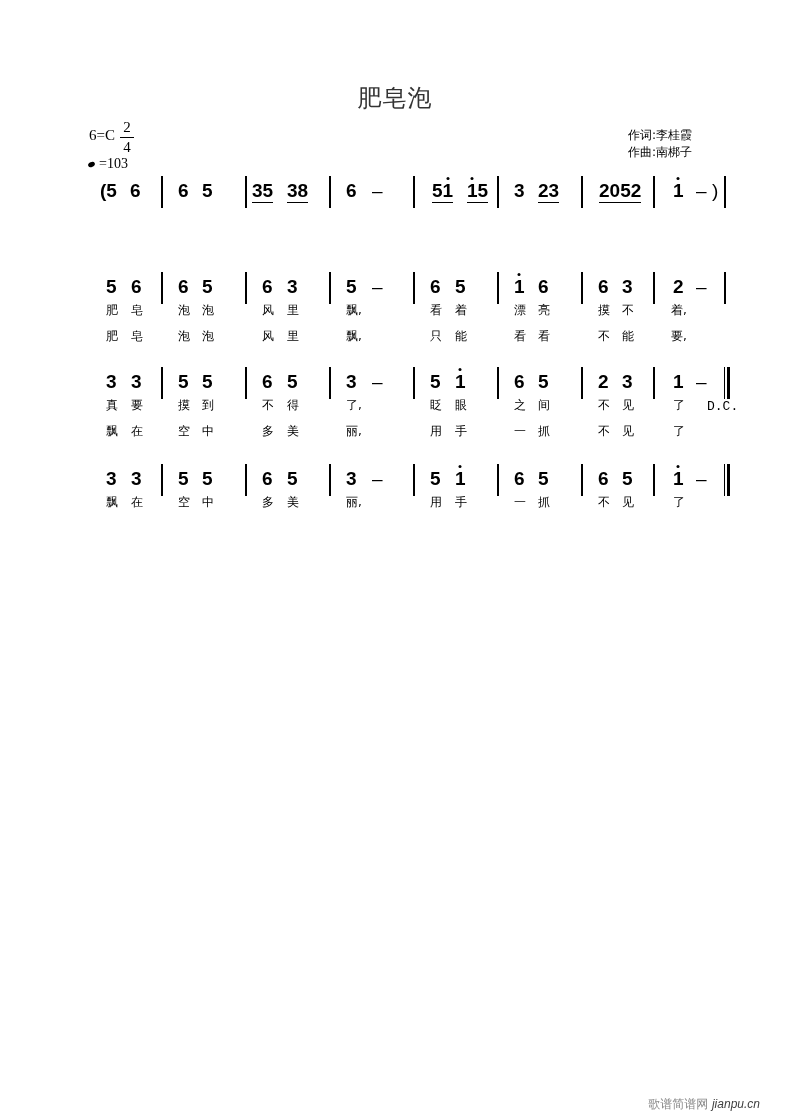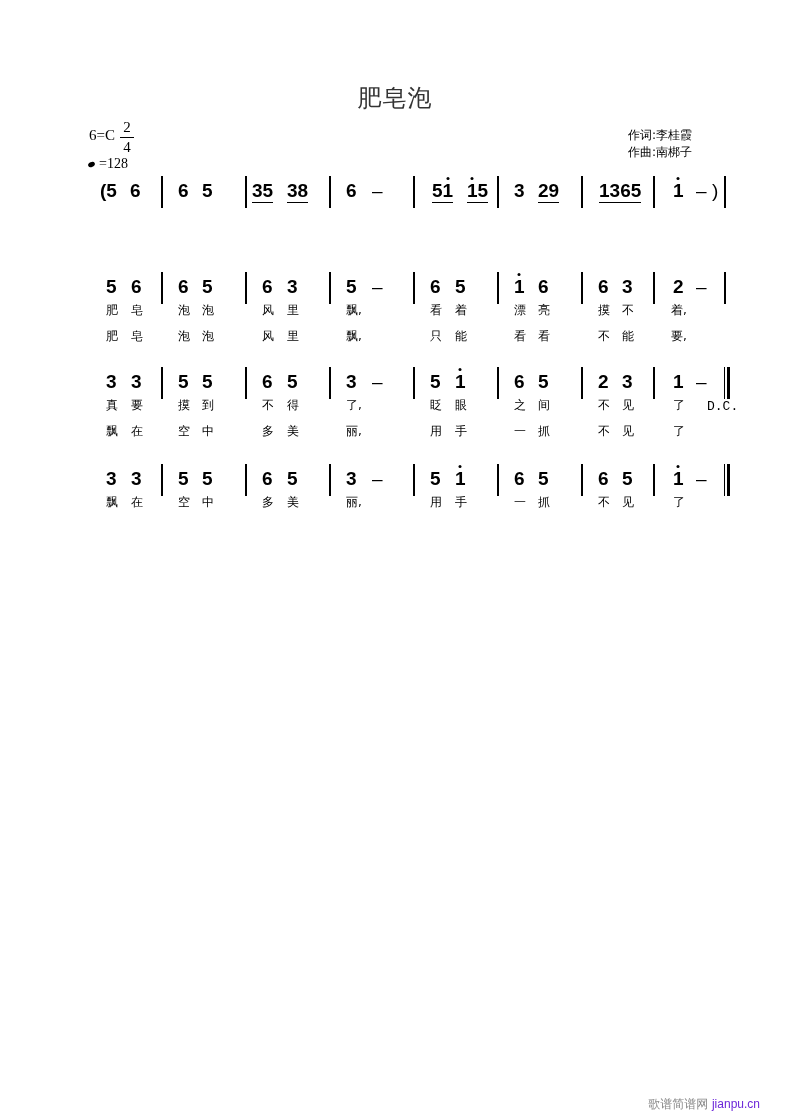--- a/index.html
+++ b/index.html
@@ -19,55 +19,55 @@
   .ul { border-bottom:1.5px solid #000; padding-bottom:0; }
   .hi { position:relative; }
   .hi::before { content:""; position:absolute; left:50%; top:-3px; width:3px; height:3px; background:#000; border-radius:50%; transform:translateX(-50%); }
   .bar { position:absolute; width:1.5px; background:#000; }
   .dbar { position:absolute; width:7px; }
   .dbar .a { position:absolute; left:0; top:0; bottom:0; width:1px; background:#000; }
   .dbar .b { position:absolute; left:3px; top:0; bottom:0; width:3px; background:#000; }
   .lyr { position:absolute; font-size:12px; text-align:center; width:16px; }
   .dc { position:absolute; font-family:"Liberation Mono", monospace; font-size:13px; }
   .watermark { right:30px; bottom:6px; font-size:12px; color:#888; }
-  .watermark .site { color:#6d28d9; font-family:"Liberation Sans", sans-serif; }
+  .watermark .site { color:#404040; font-family:"Liberation Sans", sans-serif;font-style:italic; }
 </style>
 </head>
 <body>
 
 <div class="abs title">肥皂泡</div>
 
 <div class="abs key">6=C</div>
 <div class="abs timesig">
   <div>2</div>
   <div class="line"></div>
   <div>4</div>
 </div>
-<div class="abs tempo"><span class="note"></span><span>=128</span></div>
+<div class="abs tempo"><span class="note"></span><span>=103</span></div>
 
 <div class="abs credits">
   <div>作词:李桂霞</div>
   <div>作曲:南梆子</div>
 </div>
 
 <div class="row" style="top:180px;">
   <div class="notes" style="top:0;left:0;width:790px;">
     <span class="n" style="left:100px;">(5</span>
     <span class="n" style="left:130px;">6</span>
     <span class="n" style="left:178px;">6</span>
     <span class="n" style="left:202px;">5</span>
     <span class="n ul" style="left:252px;">35</span>
     <span class="n ul" style="left:287px;">38</span>
     <span class="n" style="left:346px;">6</span>
     <span class="n dash" style="left:372px;">–</span>
     <span class="n ul" style="left:432px;">5<span class="hi">1</span></span>
     <span class="n ul" style="left:467px;"><span class="hi">1</span>5</span>
     <span class="n" style="left:514px;">3</span>
-    <span class="n ul" style="left:538px;">29</span>
-    <span class="n ul" style="left:599px;">1365</span>
+    <span class="n ul" style="left:538px;">23</span>
+    <span class="n ul" style="left:599px;">2052</span>
     <span class="n" style="left:673px;"><span class="hi">1</span></span>
     <span class="n dash" style="left:696px;">–</span>
     <span class="n dash" style="left:712px;">)</span>
   </div>
   <div class="bar" style="left:161px;top:-4px;height:32px;"></div>
   <div class="bar" style="left:245px;top:-4px;height:32px;"></div>
   <div class="bar" style="left:329px;top:-4px;height:32px;"></div>
   <div class="bar" style="left:413px;top:-4px;height:32px;"></div>
   <div class="bar" style="left:497px;top:-4px;height:32px;"></div>
   <div class="bar" style="left:581px;top:-4px;height:32px;"></div>

